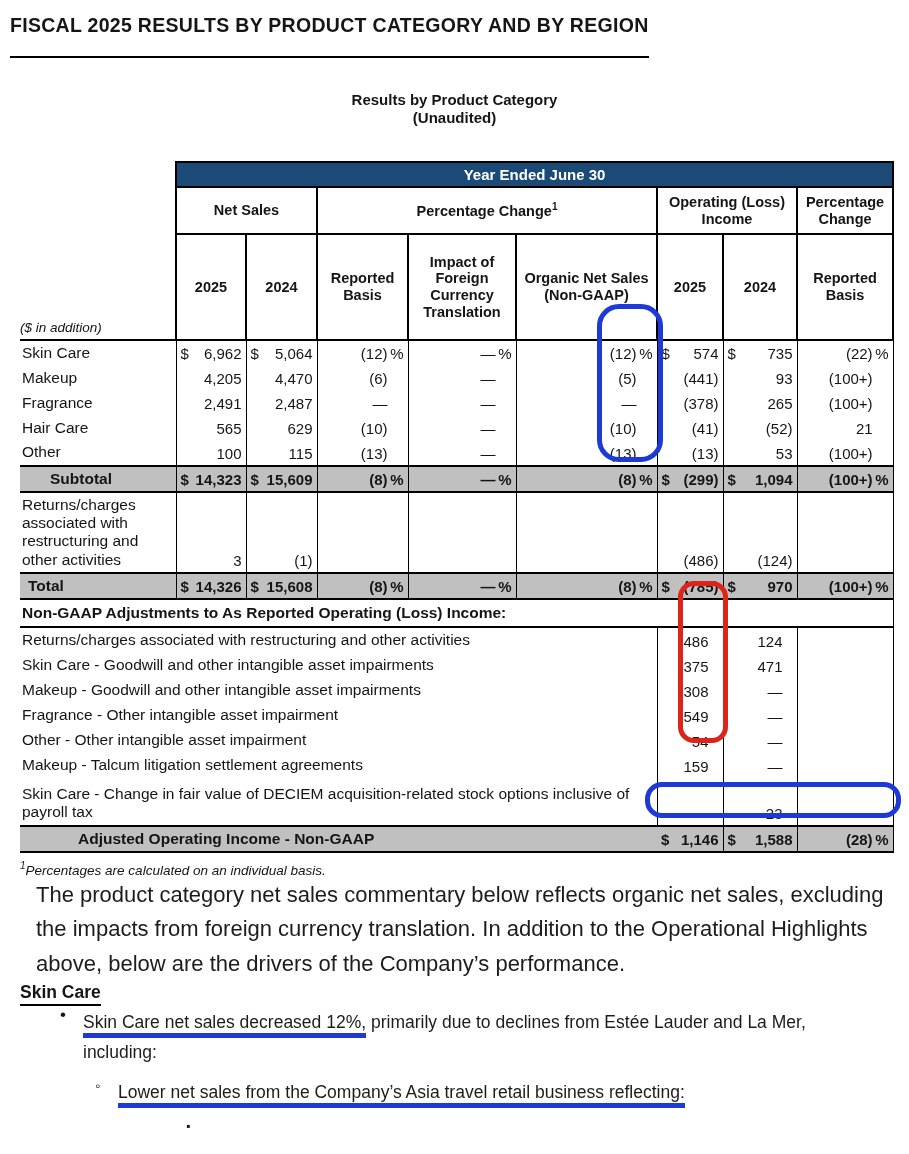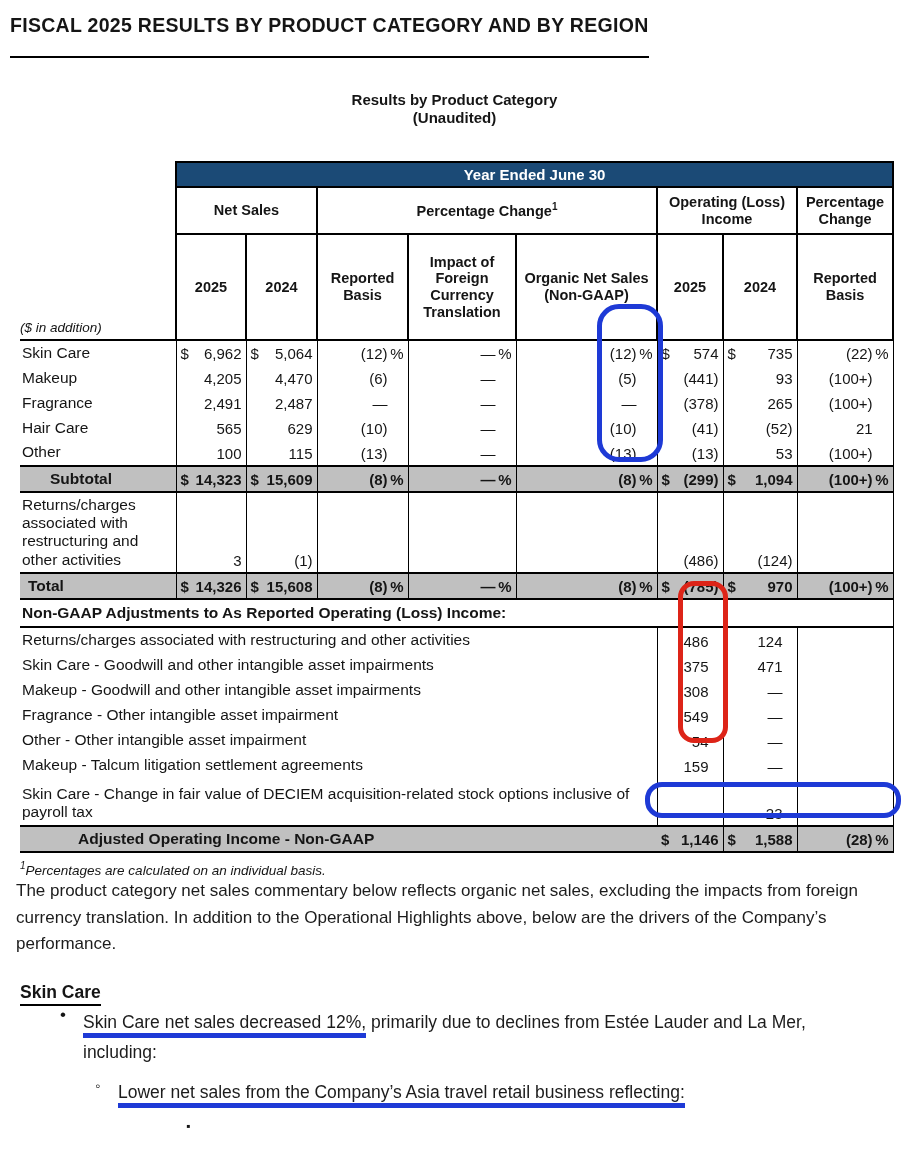--- a/index.html
+++ b/index.html
@@ -65,22 +65,22 @@
   }
   tr.adjrow{height:25px}
   tr.adjrow td.adjlab{padding:3px 2px;font-size:15.5px;line-height:1.18;border-right:1.5px solid #000;}
   tr.adjrow td.adjnum{border-right:1.5px solid #000;text-align:right;padding:3px 14px 3px 20px;white-space:nowrap;}
   tr.adjtall td{height:48px;vertical-align:bottom;}
   tr.adjusted td{border-top:2px solid #000;border-bottom:2.5px solid #000;}
   tr.adjusted td.adjmoney{border-right:1.5px solid #000;padding:3px 4px;white-space:nowrap;}
   .footnote{margin-top:7px;font-size:13.5px;font-style:italic;}
   
   .intro{
-    position:absolute;left:16px;top:878px;width:872px;
-    font-size:17px;line-height:1.56;color:#1c1c1c;
+    position:absolute;left:36px;top:878px;width:872px;
+    font-size:22px;line-height:1.56;color:#1c1c1c;
   }
   .sec-heading{
     position:absolute;left:20px;top:982px;
     font-size:17.5px;font-weight:bold;border-bottom:2px solid #000;padding-bottom:1px;
   }
   .bullet-text{font-size:17.5px;line-height:1.72;color:#1c1c1c;}
   .b1{position:absolute;left:83px;top:1007px;width:812px;}
   .b1-marker{position:absolute;left:60px;top:1005px;font-size:17px;}
   .b2{position:absolute;left:118px;top:1077px;width:780px;}
   .b2-marker{position:absolute;left:95px;top:1077px;font-size:15px;}

